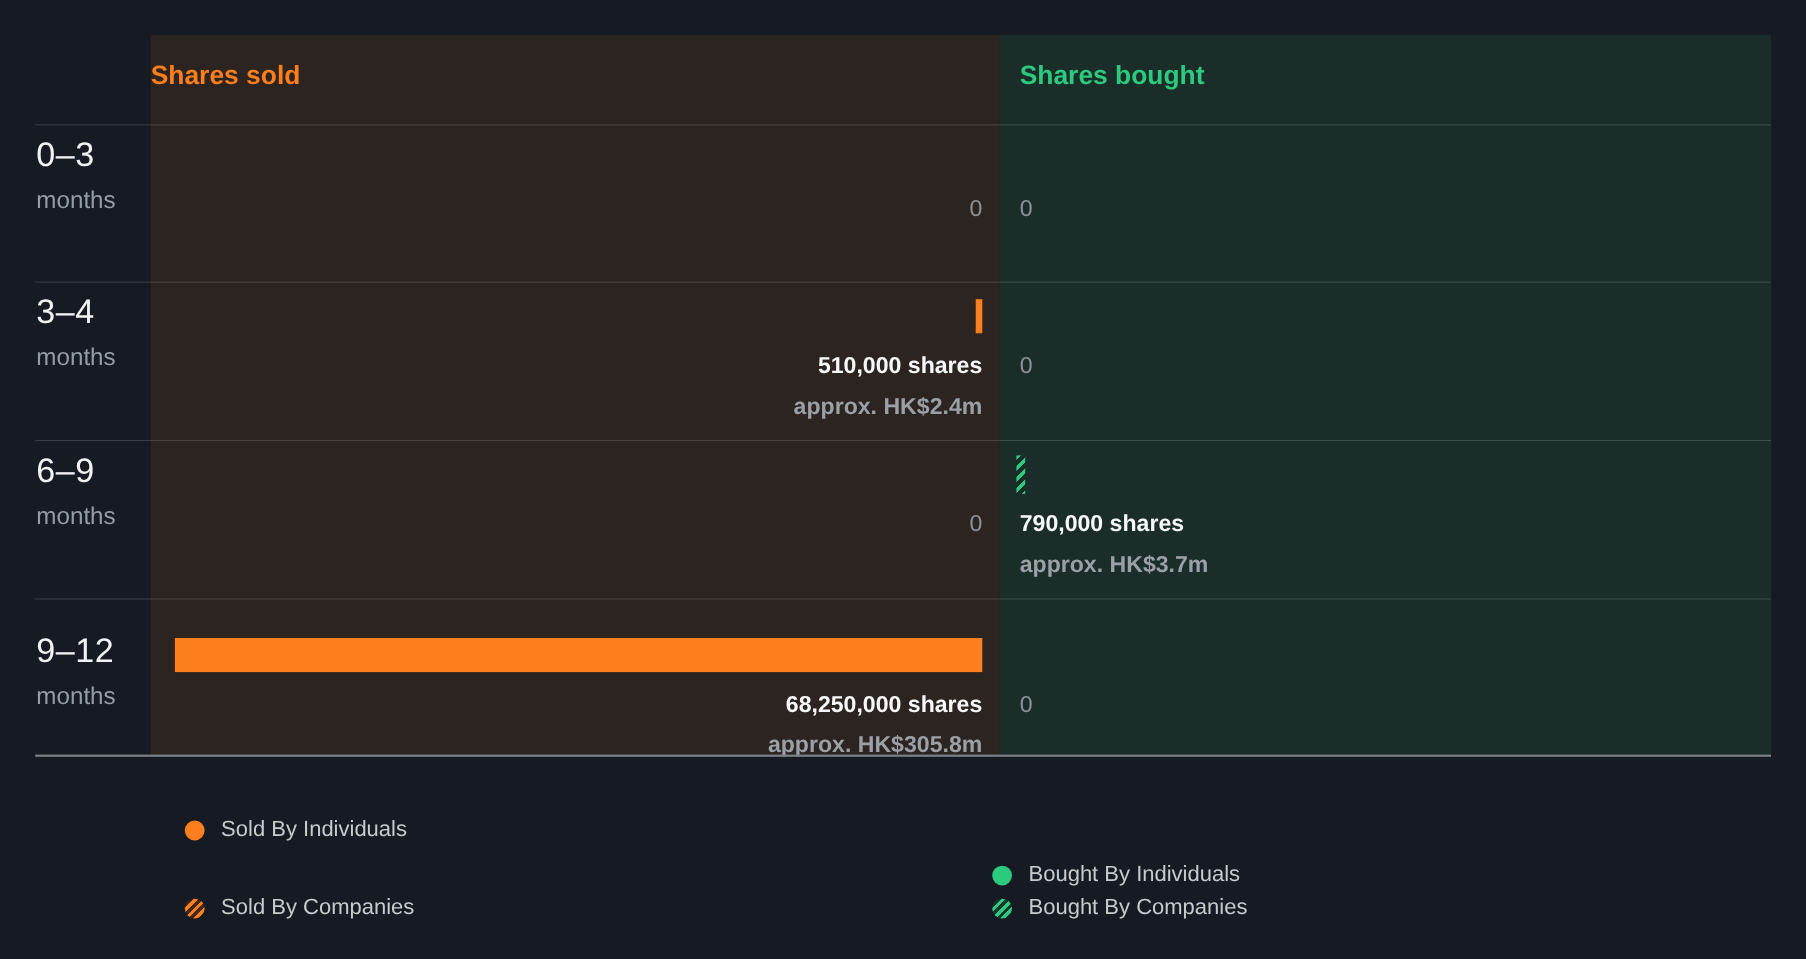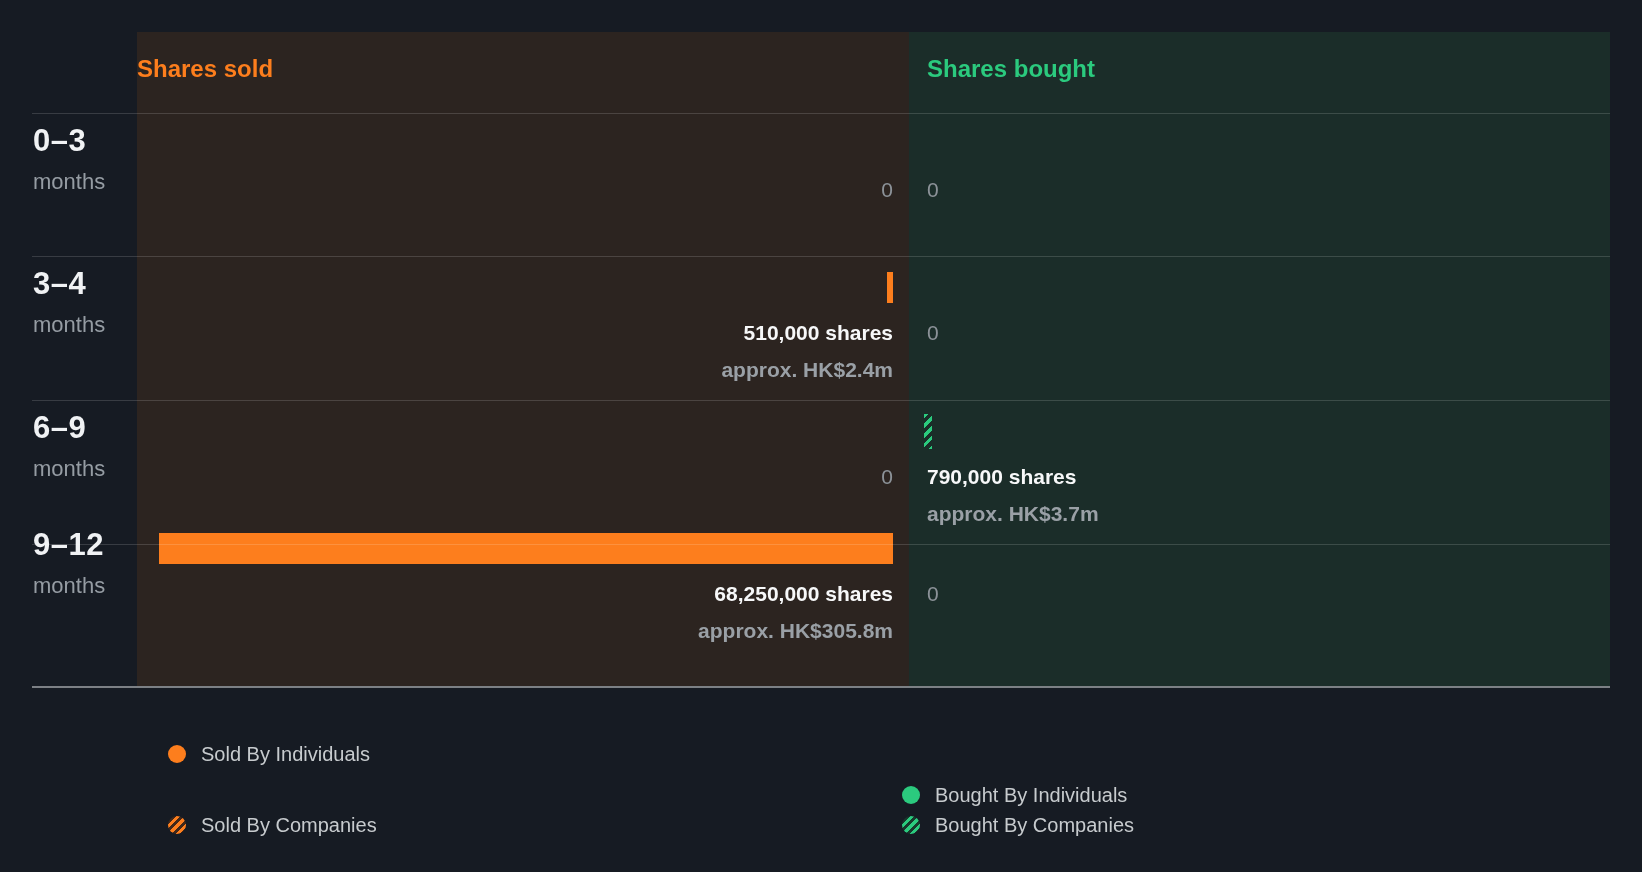--- a/index.html
+++ b/index.html
@@ -18,21 +18,21 @@
   .col-header{position:absolute;top:55px;font-size:24px;font-weight:bold;line-height:28px;}
   .col-header.sold{left:137px;width:756px;text-align:left;color:#fd7e1d;}
   .col-header.bought{left:927px;color:#2bca7e;}
 
   
   .gridline{position:absolute;left:32px;width:1578px;height:1px;background:rgba(255,255,255,0.15);z-index:3;}
   .bottom-axis{position:absolute;left:32px;top:686px;width:1578px;height:2px;background:#7c8085;z-index:3;}
 
   
   .row{position:absolute;left:0;width:1642px;height:143px;z-index:2;}
-  .period{position:absolute;left:33px;top:12px;font-size:31px;font-weight:bold;color:#f0f2f4;line-height:32px;letter-spacing:0.5px;}
+  .period{position:absolute;left:33px;top:12px;font-size:31px;font-weight:normal;color:#f0f2f4;line-height:32px;letter-spacing:0.5px;}
   .period-unit{position:absolute;left:33px;top:56px;font-size:22px;color:#959ca3;line-height:26px;}
 
   
   .val{position:absolute;top:64px;line-height:26px;font-size:21px;}
   .val.sold{left:137px;width:756px;text-align:right;}
   .val.bought{left:927px;width:640px;text-align:left;}
   .val .shares{color:#f7f8f9;font-weight:bold;}
   .val .approx{color:#9aa0a6;font-weight:bold;margin-top:11px;}
   .val.zero .shares{color:#8c9298;font-weight:normal;}
 
@@ -42,21 +42,21 @@
   .bar-zone.bought{left:924px;width:670px;}
   .bar{position:absolute;top:0;height:100%;}
   .bar.sold-bar{right:0;background:#fd7e1d;}
   .bar.bought-bar{left:0;background:#2bca7e;}
   .bar.bought-bar.hatched{
     top:-2px;height:35px;
     background:repeating-linear-gradient(135deg,#2bca7e 0 3px,rgba(0,0,0,0) 3px 7px);
   }
 
   
-  .legend-item{position:absolute;display:flex;align-items:center;gap:15px;height:20px;}
+  .legend-item{position:absolute;display:flex;align-items:flex-end;gap:15px;height:20px;}
   .legend-swatch{width:18px;height:18px;border-radius:50%;flex:0 0 auto;}
   .legend-label{font-size:20px;color:#c7cbce;line-height:20px;}
   .swatch-sold-solid{background:#fd7e1d;}
   .swatch-bought-solid{background:#2bca7e;}
   .swatch-sold-hatched{background:repeating-linear-gradient(135deg,#fd7e1d 0 3px,#41281a 3px 6px);}
   .swatch-bought-hatched{background:repeating-linear-gradient(135deg,#2bca7e 0 3px,#17382c 3px 6px);}
 </style>
 </head>
 <body>
 
@@ -124,21 +124,21 @@
     <div class="val sold zero">
       <div class="shares">0</div>
 
     </div>
     <div class="val bought">
       <div class="shares">790,000 shares</div>
       <div class="approx">approx. HK$3.7m</div>
     </div>
   </div>
 
-  <div class="row" style="top:517px">
+  <div class="row" style="top:564px">
     <div class="period">9–12</div>
     <div class="period-unit">months</div>
     <div class="bar-zone sold">
       <div class="bar sold-bar" style="width: max(6px, 100%);"></div>
     </div>
     <div class="bar-zone bought">
       
     </div>
     <div class="val sold">
       <div class="shares">68,250,000 shares</div>

